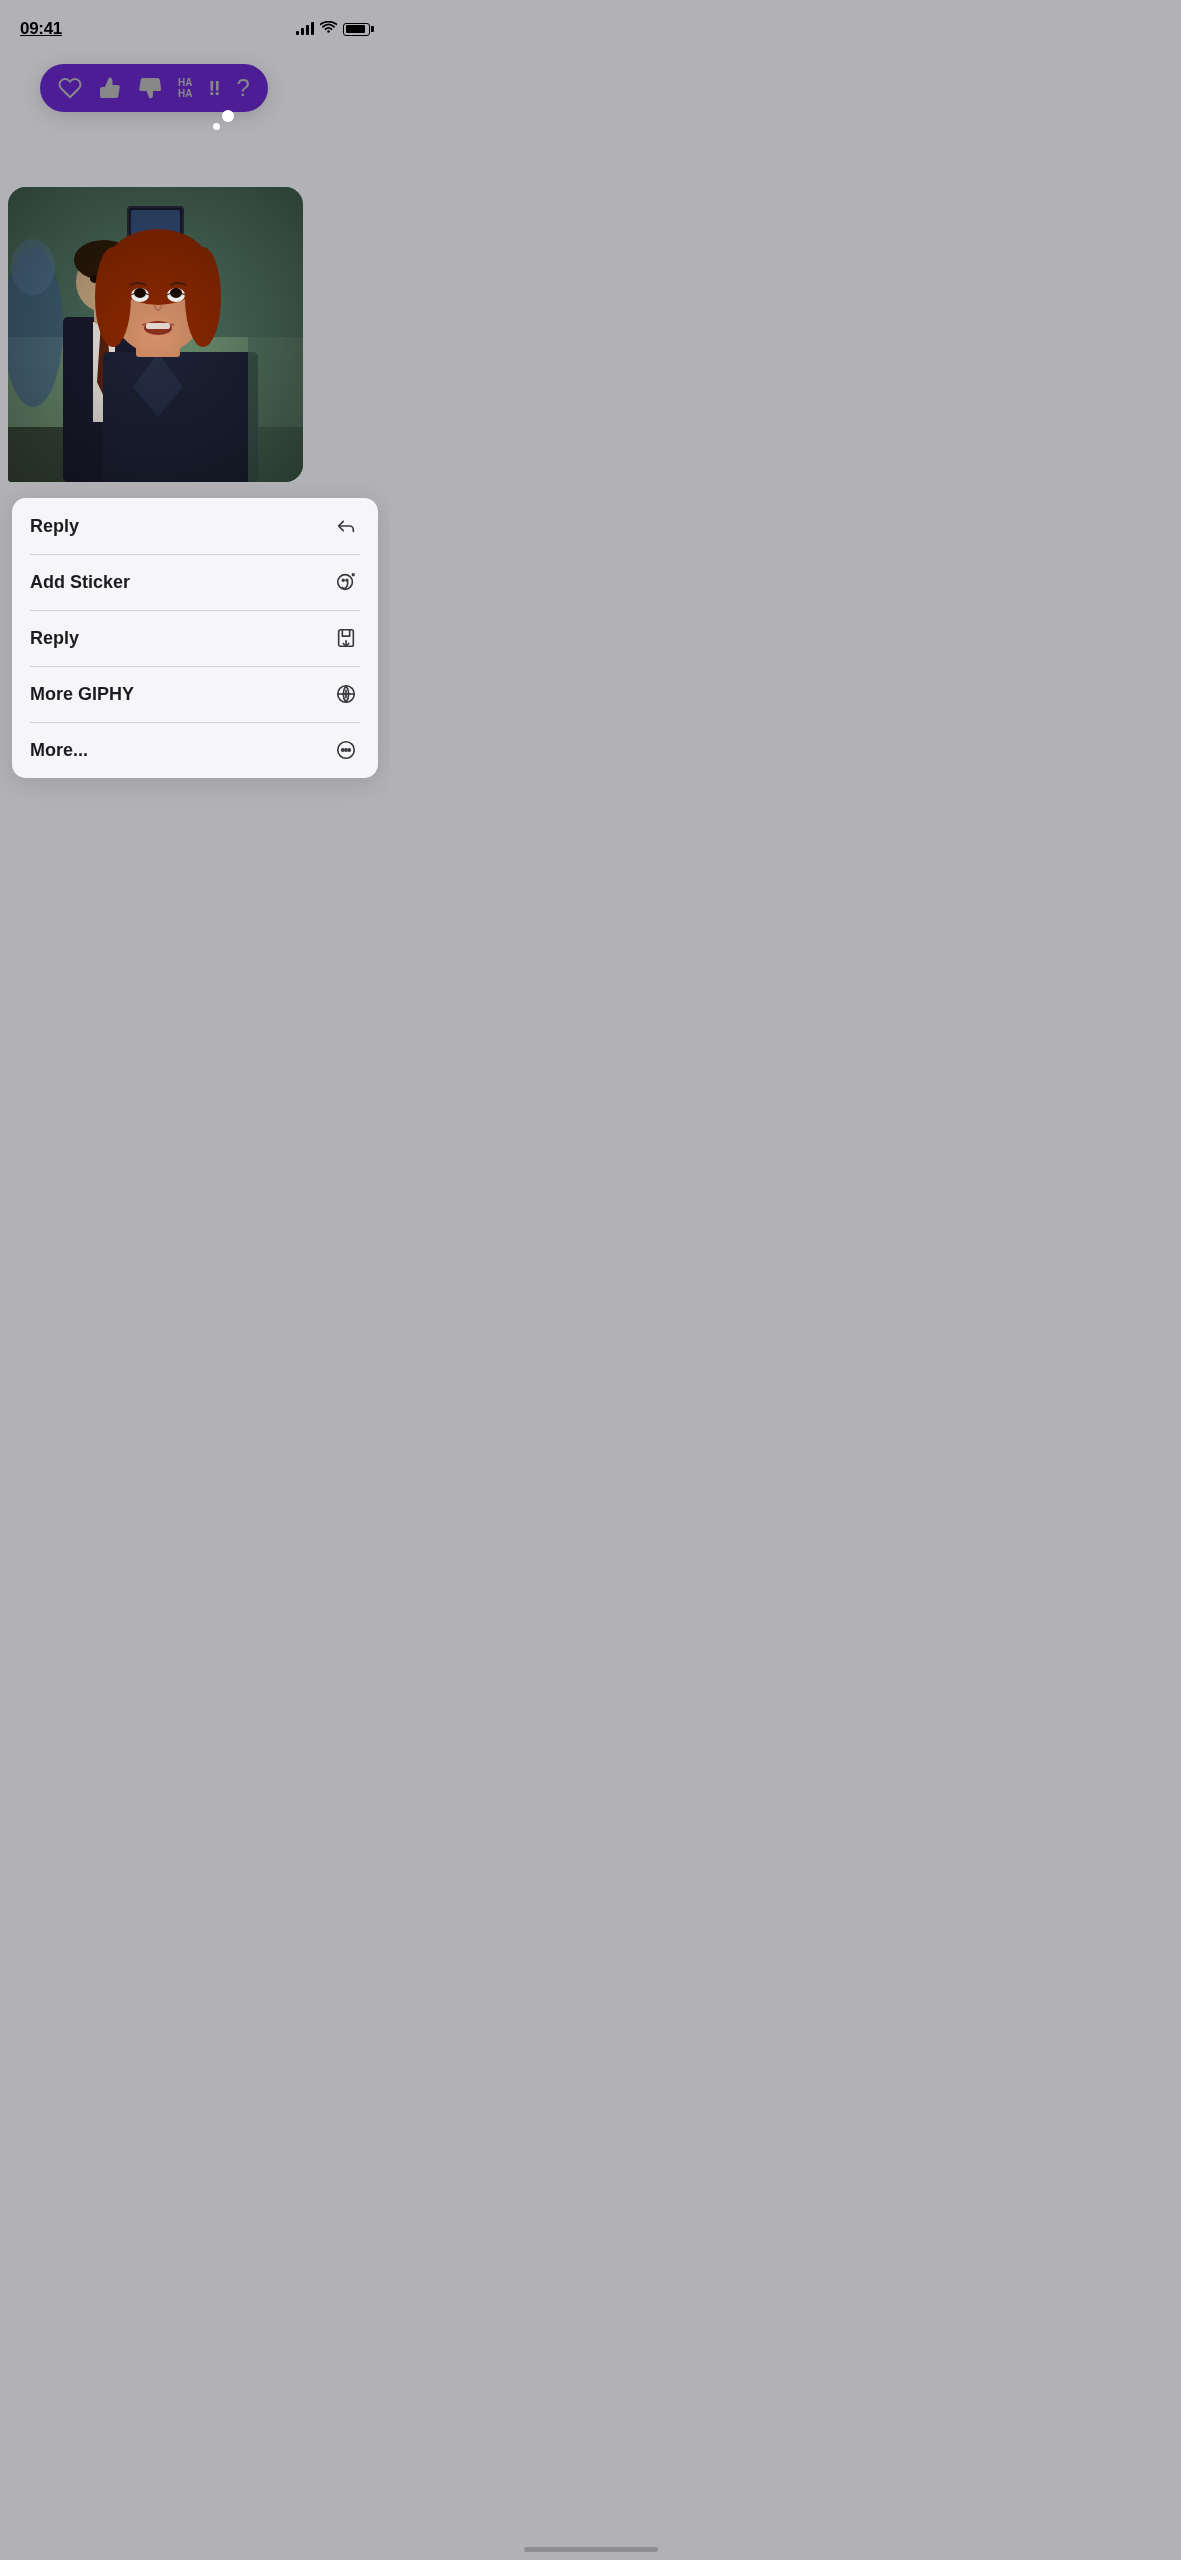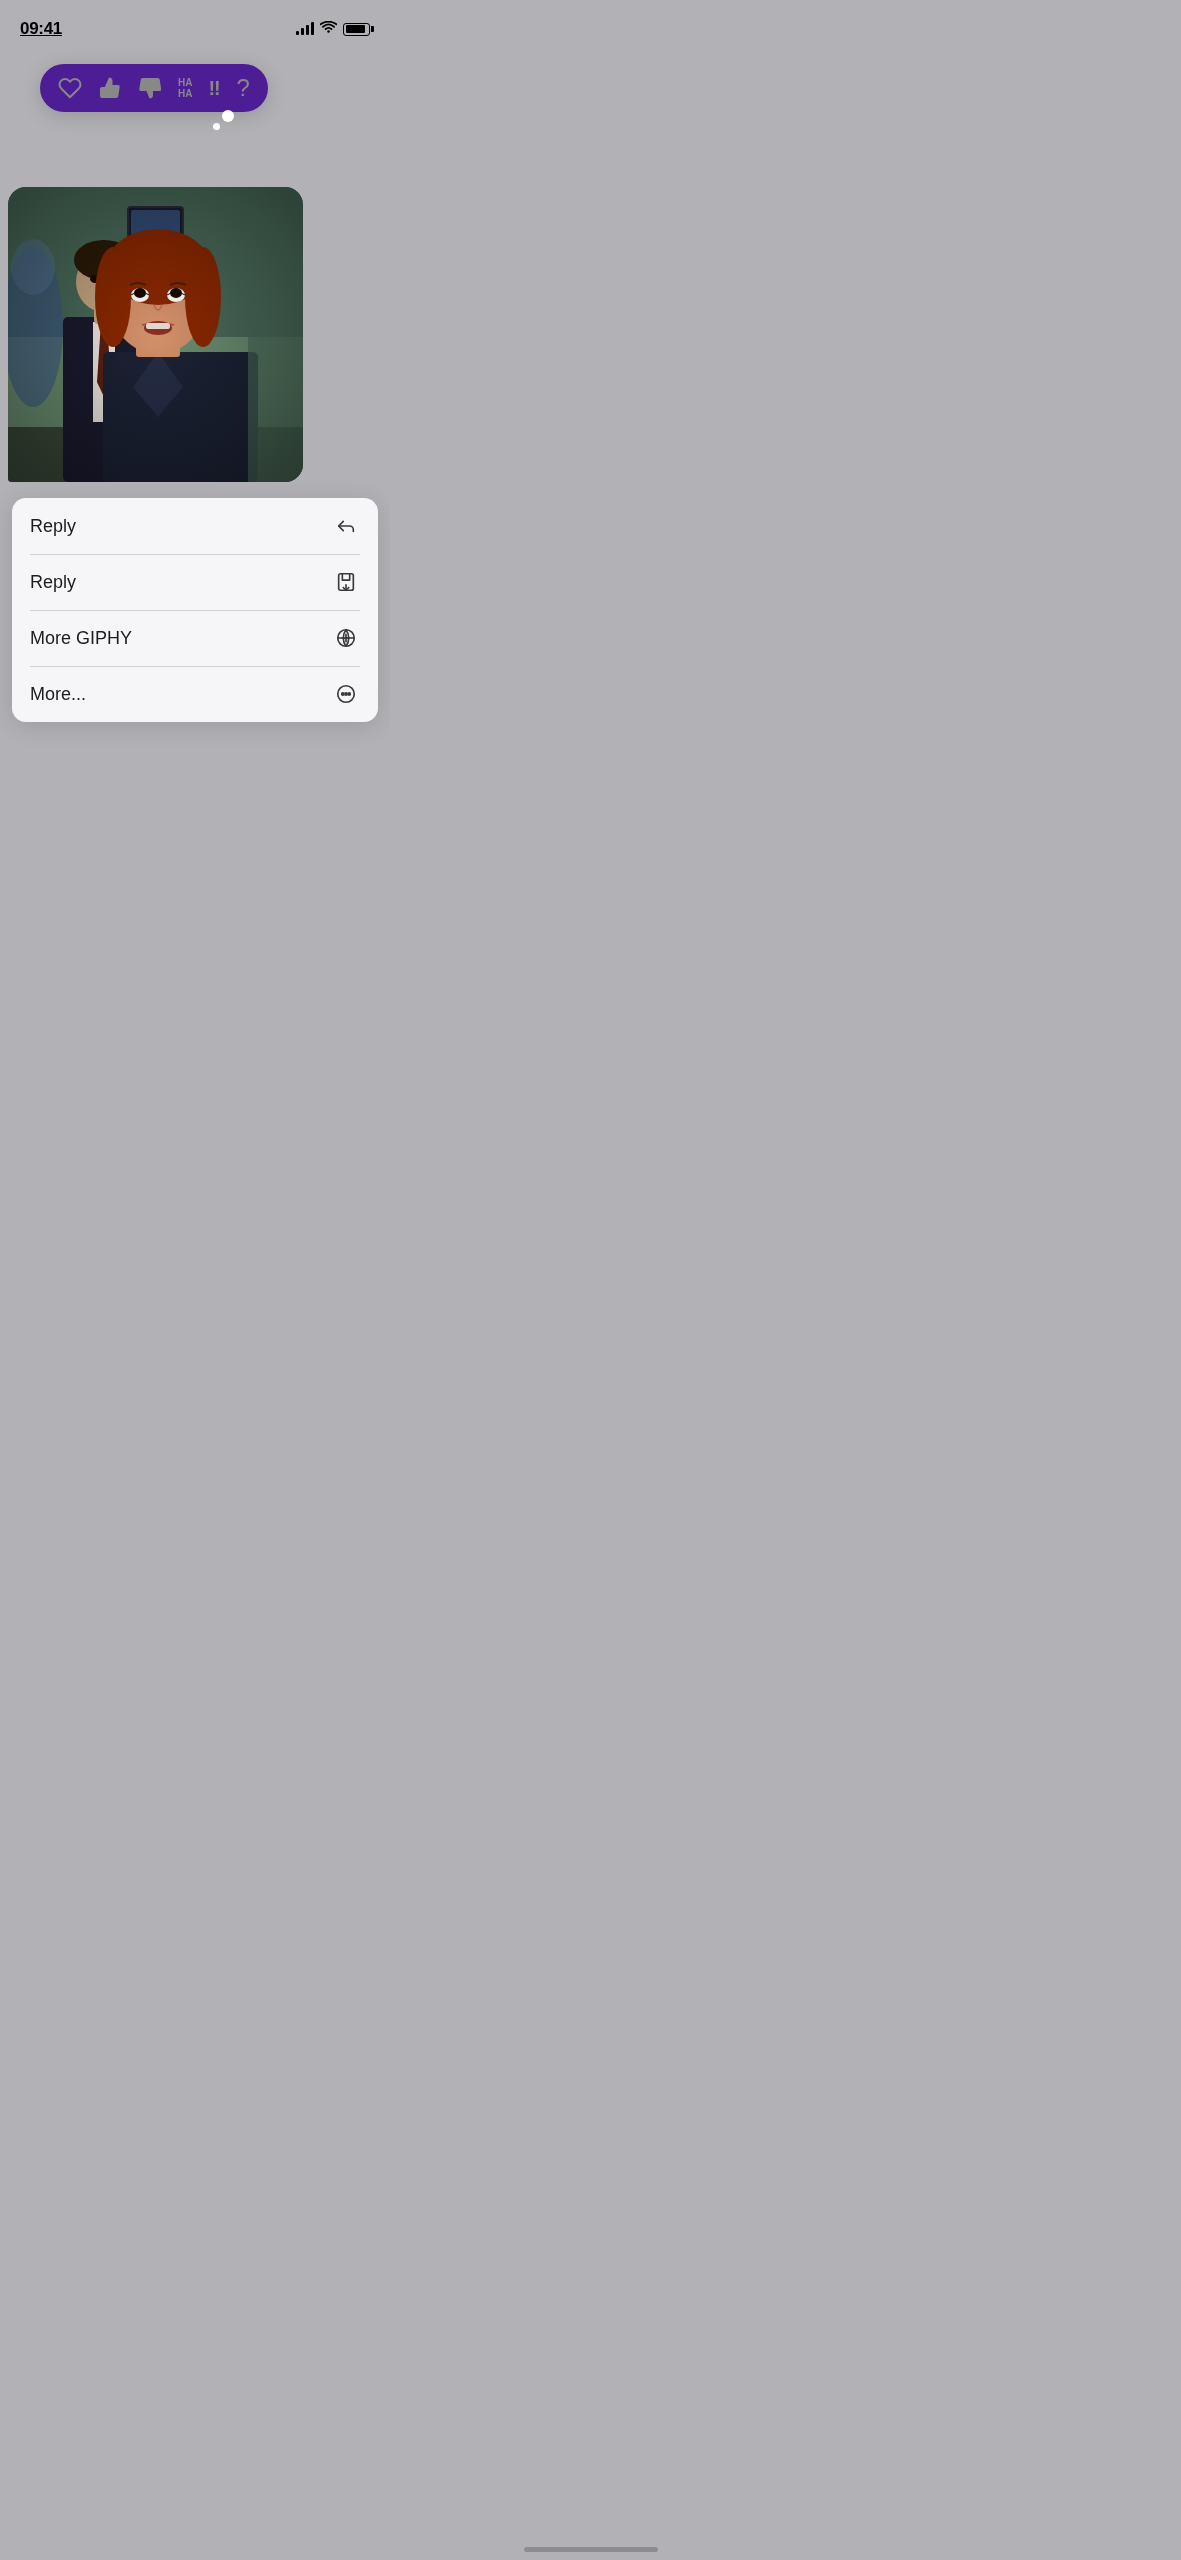--- a/index.html
+++ b/index.html
@@ -161,21 +161,21 @@
       bottom: 0;
       left: 18px;
       right: 18px;
       height: 0.5px;
       background: rgba(0,0,0,0.15);
     }
 
     .menu-label {
       font-size: 18px;
       color: #1c1c1e;
-      font-weight: 400;
+      font-weight: 700;
     }
 
     .menu-icon {
       font-size: 20px;
       color: #3a3a3c;
       width: 28px;
       height: 28px;
       display: flex;
       align-items: center;
       justify-content: center;
@@ -381,20 +381,32 @@
       <div class="menu-item">
         <span class="menu-label">Reply</span>
         <div class="menu-icon">
           <svg class="icon-svg" viewBox="0 0 24 24" stroke="#3a3a3c" stroke-width="2" fill="none" stroke-linecap="round" stroke-linejoin="round">
             <polyline points="9 17 4 12 9 7"></polyline>
             <path d="M20 18v-2a4 4 0 0 0-4-4H4"></path>
           </svg>
         </div>
       </div>
 
+      <div class="menu-item">
+        <span class="menu-label">Add Sticker</span>
+        <div class="menu-icon">
+          <svg class="icon-svg" viewBox="0 0 24 24" stroke="#3a3a3c" stroke-width="1.8" fill="none" stroke-linecap="round" stroke-linejoin="round">
+            <circle cx="11" cy="12" r="8"></circle>
+            <path d="M14 12 Q14 16 12 18 Q10 20 8 18"></path>
+            <circle cx="9" cy="10" r="1" fill="#3a3a3c"></circle>
+            <circle cx="13" cy="10" r="1" fill="#3a3a3c"></circle>
+            <path d="M19 5 L21 3 M19 5 L19 3 M19 5 L21 5" stroke-width="1.5"></path>
+          </svg>
+        </div>
+      </div>
 
       <div class="menu-item">
         <span class="menu-label">Reply</span>
         <div class="menu-icon">
           <svg class="icon-svg" viewBox="0 0 24 24" stroke="#3a3a3c" stroke-width="1.8" fill="none" stroke-linecap="round" stroke-linejoin="round">
             <rect x="4" y="3" width="16" height="18" rx="2"></rect>
             <polyline points="8 3 8 10 16 10 16 3"></polyline>
             <line x1="12" y1="15" x2="12" y2="21"></line>
             <polyline points="9 18 12 21 15 18"></polyline>
           </svg>

